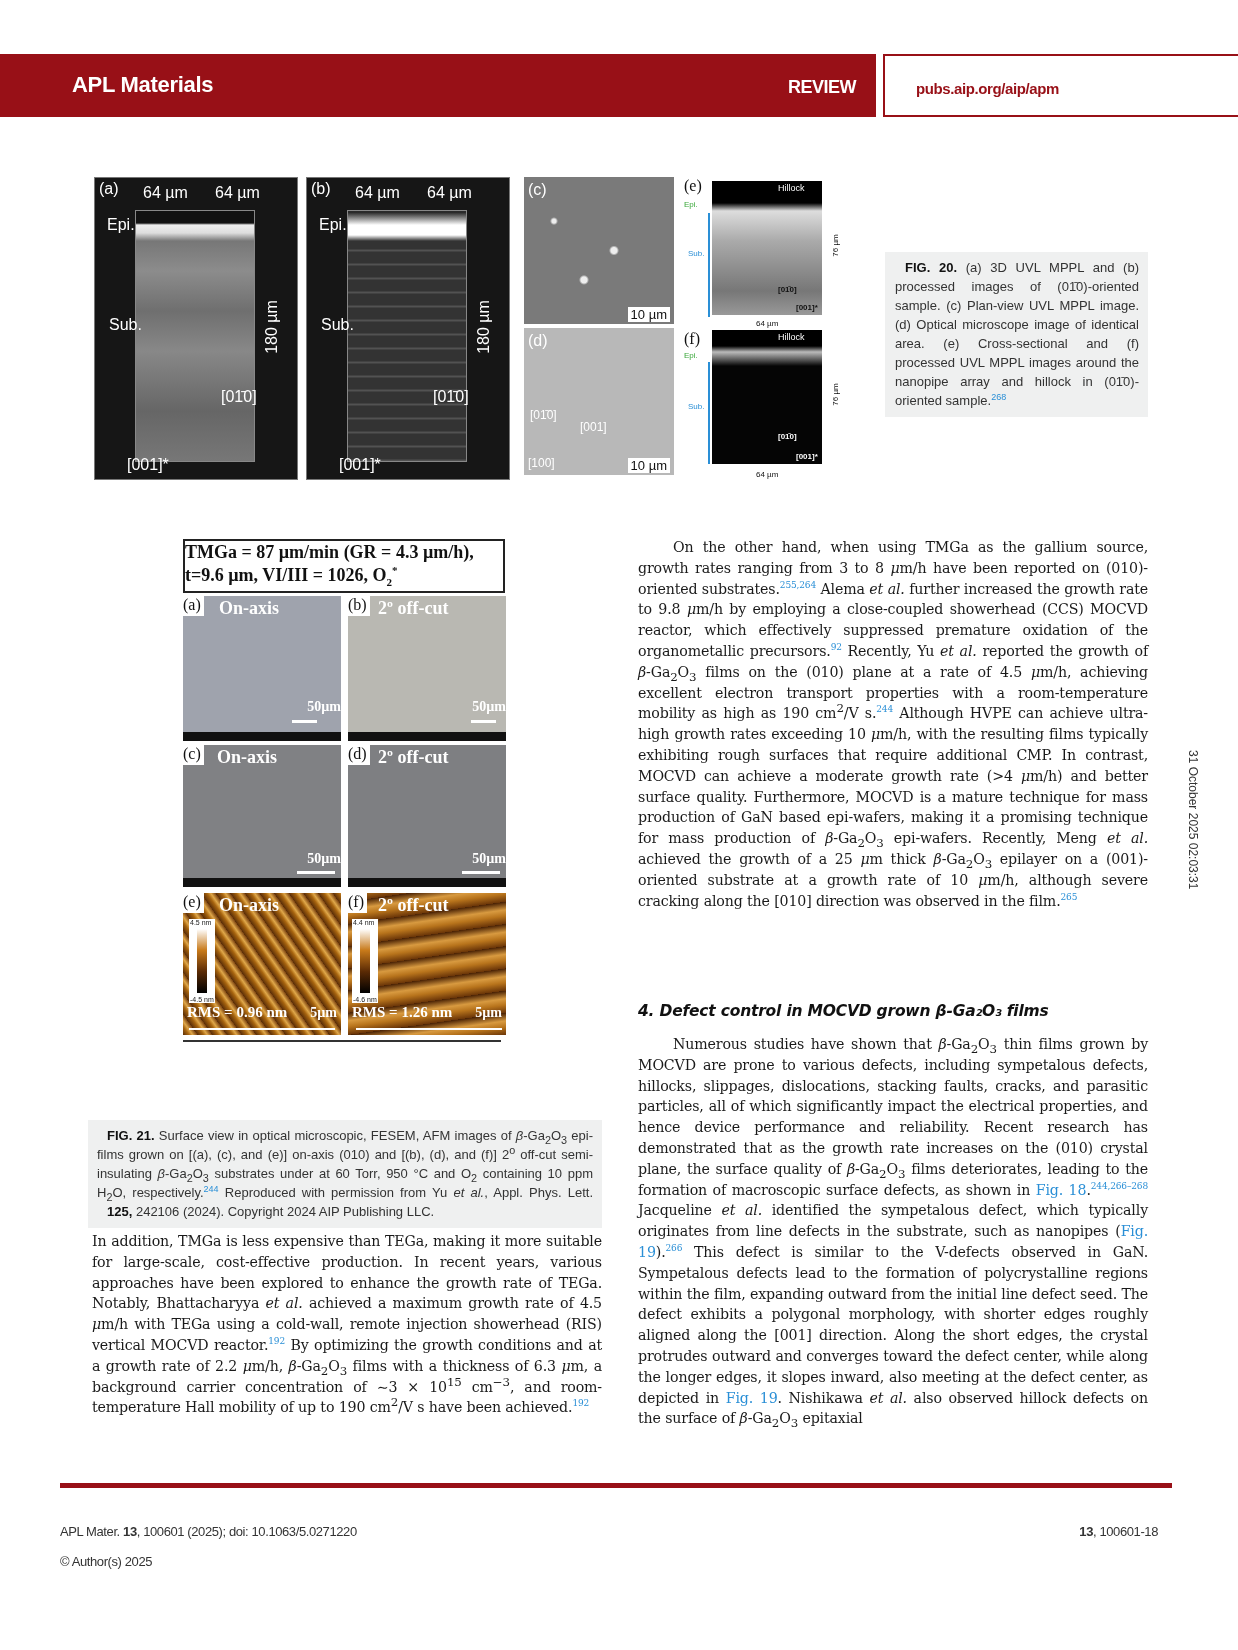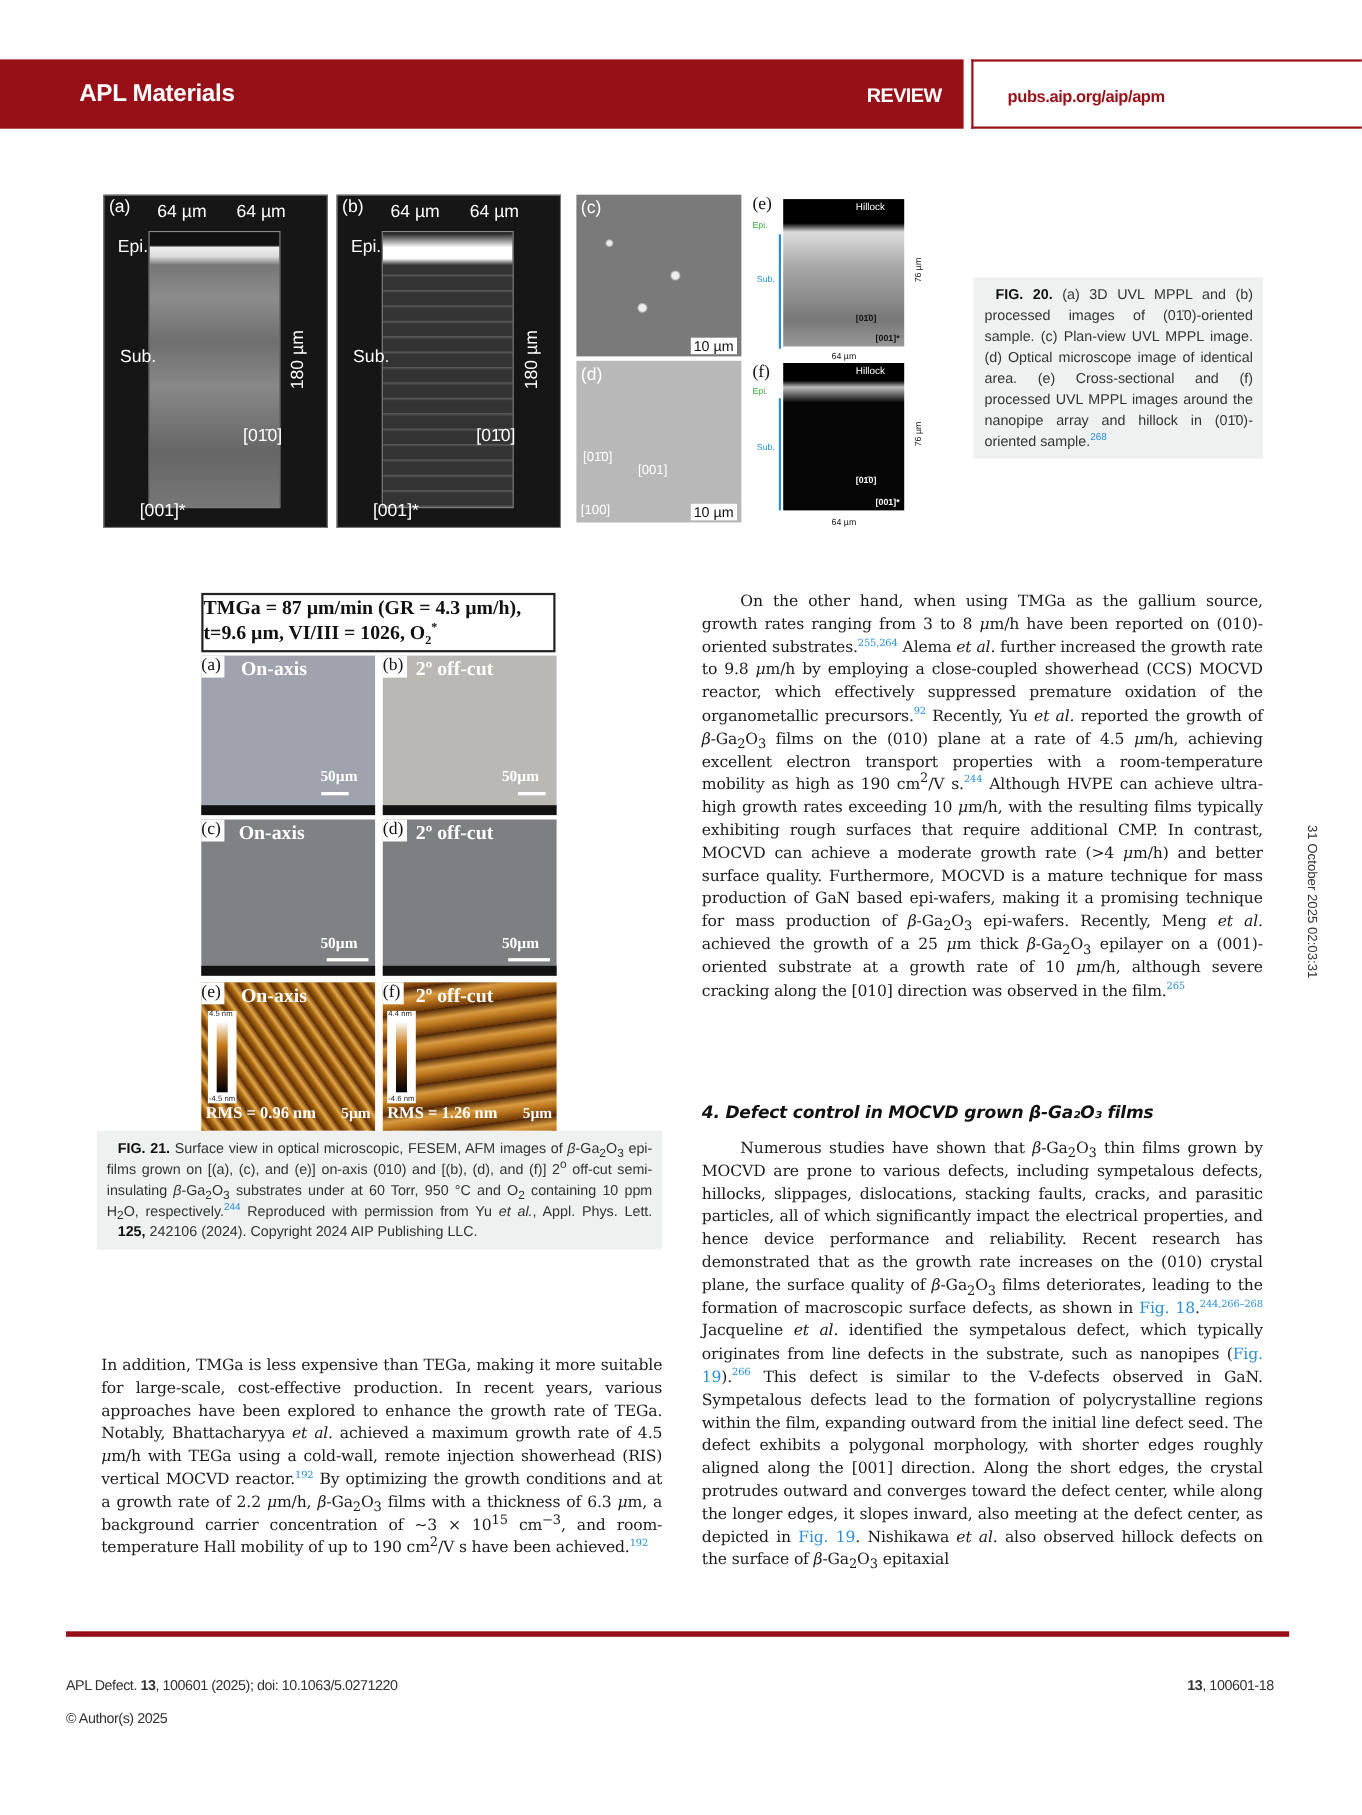--- a/index.html
+++ b/index.html
@@ -23,21 +23,21 @@
   .fig-caption-box { position: absolute; background: #eff0f0; }
   .cap-text { font-family: "Liberation Sans", sans-serif; font-size: 13px; line-height: 19px; color: #333; text-align: justify; }
   .cap-text b { color: #111; padding-left: 10px; }
   .ref { color: #2a8fd6; font-size: 9px; vertical-align: super; line-height: 0; }
 
   
   .f21-head { position: absolute; left: 183px; top: 539px; width: 318px; height: 50px; border: 2px solid #222; background: #fff; font-family: "Liberation Serif", serif; font-weight: bold; font-size: 18px; text-align: left; line-height: 23px; color: #111; }
   .f21-img { position: absolute; width: 158px; }
   .f21-tag { position: absolute; left: 0; top: 0; background: #fff; font-family: "Liberation Serif", serif; font-size: 16px; padding: 0 3px 2px 0; color: #111; }
   .f21-title { position: absolute; font-family: "Liberation Serif", serif; font-weight: bold; font-size: 18px; color: #fff; white-space: nowrap; }
-  .f21-scale { position: absolute; right: 16px; font-family: "Liberation Serif", serif; font-weight: bold; font-size: 14px; color: #fff; }
+  .f21-scale { position: absolute; right: 0; font-family: "Liberation Serif", serif; font-weight: bold; font-size: 14px; color: #fff; }
   .f21-bar { position: absolute; background: #fff; height: 3px; }
   .f21-foot { position: absolute; left: 0; bottom: 0; width: 100%; height: 9px; background: #111; }
 
   
   .body-text { position: absolute; font-family: "DejaVu Serif", serif; font-size: 14.2px; line-height: 20.8px; color: #1a1a1a; text-align: justify; letter-spacing: -0.15px; }
   .body-text p { margin: 0; }
   .indent { text-indent: 35px; }
   .link { color: #2a8fd6; }
   .section-h { position: absolute; left: 638px; top: 1002px; font-family: "DejaVu Sans", sans-serif; font-weight: bold; font-style: italic; font-size: 15.5px; color: #111; letter-spacing: -0.2px; }
   sub, sup { line-height: 0; }
@@ -182,21 +182,21 @@
       <div style="position:absolute;left:8px;top:10px;width:10px;height:64px;background:linear-gradient(180deg,#fff,#c87a1a,#5a2a05,#000);"></div>
       <span style="position:absolute;left:1px;top:0;font-size:7px;">4.4 nm</span>
       <span style="position:absolute;left:1px;bottom:0;font-size:7px;">-4.6 nm</span>
     </div>
     <span class="f21-title" style="left:4px;bottom:14px;font-size:15px;">RMS = 1.26 nm</span>
     <span class="f21-scale" style="bottom:14px;right:4px;">5µm</span>
     <div class="f21-bar" style="left:8px;bottom:5px;width:146px;height:2px;"></div>
   </div>
   <div style="position:absolute;left:183px;top:1040px;width:318px;height:2px;background:#333;"></div>
 
-  <div class="fig-caption-box" style="left:88px;top:1028px;width:514px;height:108px;">
+  <div class="fig-caption-box" style="left:88px;top:1120px;width:514px;height:108px;">
     <div class="cap-text" style="position:absolute;left:9px;top:6px;width:496px;"><b>FIG. 21.</b> Surface view in optical microscopic, FESEM, AFM images of <i>β</i>-Ga<sub>2</sub>O<sub>3</sub> epi-films grown on [(a), (c), and (e)] on-axis (010) and [(b), (d), and (f)] 2<sup>o</sup> off-cut semi-insulating <i>β</i>-Ga<sub>2</sub>O<sub>3</sub> substrates under at 60 Torr, 950 °C and O<sub>2</sub> containing 10 ppm H<sub>2</sub>O, respectively.<span class="ref">244</span> Reproduced with permission from Yu <i>et al.</i>, Appl. Phys. Lett. <b>125,</b> 242106 (2024). Copyright 2024 AIP Publishing LLC.</div>
   </div>
 </div>
 
 <div class="body-text" style="left:92px;top:1231px;width:510px;">
   <p>In addition, TMGa is less expensive than TEGa, making it more suitable for large-scale, cost-effective production. In recent years, various approaches have been explored to enhance the growth rate of TEGa. Notably, Bhattacharyya <i>et al.</i> achieved a maximum growth rate of 4.5 <i>μ</i>m/h with TEGa using a cold-wall, remote injection showerhead (RIS) vertical MOCVD reactor.<span class="ref">192</span> By optimizing the growth conditions and at a growth rate of 2.2 <i>μ</i>m/h, <i>β</i>-Ga<sub>2</sub>O<sub>3</sub> films with a thickness of 6.3 <i>μ</i>m, a background carrier concentration of ∼3 × 10<sup>15</sup> cm<sup>−3</sup>, and room-temperature Hall mobility of up to 190 cm<sup>2</sup>/V s have been achieved.<span class="ref">192</span></p>
 </div>
 
 <div class="body-text" style="left:638px;top:537px;width:510px;">
   <p class="indent">On the other hand, when using TMGa as the gallium source, growth rates ranging from 3 to 8 <i>μ</i>m/h have been reported on (010)-oriented substrates.<span class="ref">255,264</span> Alema <i>et al.</i> further increased the growth rate to 9.8 <i>μ</i>m/h by employing a close-coupled showerhead (CCS) MOCVD reactor, which effectively suppressed premature oxidation of the organometallic precursors.<span class="ref">92</span> Recently, Yu <i>et al.</i> reported the growth of <i>β</i>-Ga<sub>2</sub>O<sub>3</sub> films on the (010) plane at a rate of 4.5 <i>μ</i>m/h, achieving excellent electron transport properties with a room-temperature mobility as high as 190 cm<sup>2</sup>/V s.<span class="ref">244</span> Although HVPE can achieve ultra-high growth rates exceeding 10 <i>μ</i>m/h, with the resulting films typically exhibiting rough surfaces that require additional CMP. In contrast, MOCVD can achieve a moderate growth rate (&gt;4 <i>μ</i>m/h) and better surface quality. Furthermore, MOCVD is a mature technique for mass production of GaN based epi-wafers, making it a promising technique for mass production of <i>β</i>-Ga<sub>2</sub>O<sub>3</sub> epi-wafers. Recently, Meng <i>et al.</i> achieved the growth of a 25 <i>μ</i>m thick <i>β</i>-Ga<sub>2</sub>O<sub>3</sub> epilayer on a (001)-oriented substrate at a growth rate of 10 <i>μ</i>m/h, although severe cracking along the [010] direction was observed in the film.<span class="ref">265</span></p>
@@ -204,15 +204,15 @@
 
 <div class="section-h">4. Defect control in MOCVD grown β-Ga₂O₃ films</div>
 
 <div class="body-text" style="left:638px;top:1034px;width:510px;">
   <p class="indent">Numerous studies have shown that <i>β</i>-Ga<sub>2</sub>O<sub>3</sub> thin films grown by MOCVD are prone to various defects, including sympetalous defects, hillocks, slippages, dislocations, stacking faults, cracks, and parasitic particles, all of which significantly impact the electrical properties, and hence device performance and reliability. Recent research has demonstrated that as the growth rate increases on the (010) crystal plane, the surface quality of <i>β</i>-Ga<sub>2</sub>O<sub>3</sub> films deteriorates, leading to the formation of macroscopic surface defects, as shown in <span class="link">Fig. 18</span>.<span class="ref">244,266–268</span> Jacqueline <i>et al.</i> identified the sympetalous defect, which typically originates from line defects in the substrate, such as nanopipes (<span class="link">Fig. 19</span>).<span class="ref">266</span> This defect is similar to the V-defects observed in GaN. Sympetalous defects lead to the formation of polycrystalline regions within the film, expanding outward from the initial line defect seed. The defect exhibits a polygonal morphology, with shorter edges roughly aligned along the [001] direction. Along the short edges, the crystal protrudes outward and converges toward the defect center, while along the longer edges, it slopes inward, also meeting at the defect center, as depicted in <span class="link">Fig. 19</span>. Nishikawa <i>et al.</i> also observed hillock defects on the surface of <i>β</i>-Ga<sub>2</sub>O<sub>3</sub> epitaxial</p>
 </div>
 
 <div class="side-date">31 October 2025 02:03:31</div>
 
 <div class="foot-rule"></div>
-<div class="foot-left" style="top:1524px;"><span>APL Defect. </span><b>13</b><span>, 100601 (2025); doi: 10.1063/5.0271220</span></div>
+<div class="foot-left" style="top:1524px;"><span>APL Mater. </span><b>13</b><span>, 100601 (2025); doi: 10.1063/5.0271220</span></div>
 <div class="foot-left" style="top:1554px;">© Author(s) 2025</div>
 <div class="foot-right"><b>13</b><span>, 100601-18</span></div>
 
 </body></html>

